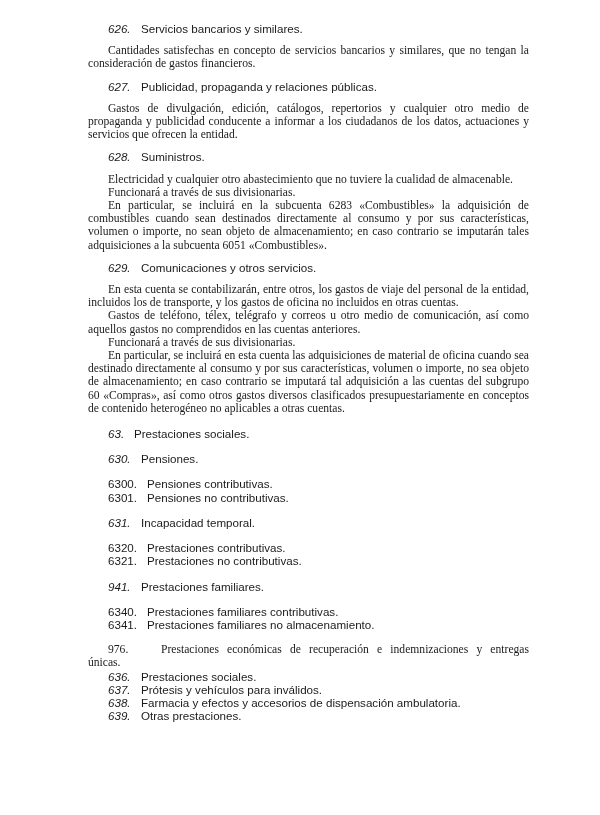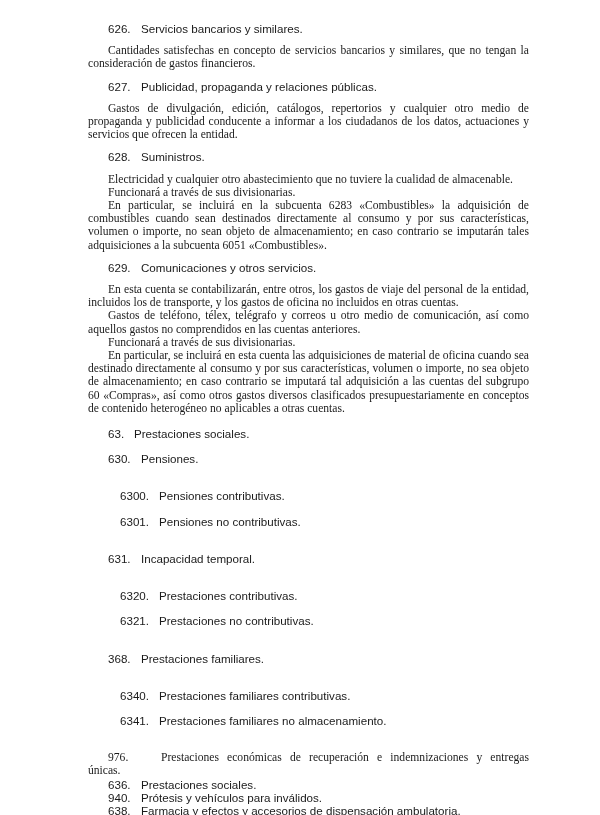--- a/index.html
+++ b/index.html
@@ -1,22 +1,22 @@
 <!DOCTYPE html>
 <html><head>
 <meta charset="utf-8">
 <style>
   html, body { margin: 0; padding: 0; background: #ffffff; }
   body { width: 600px; height: 815px; position: relative; overflow: hidden;
          font-family: "Liberation Sans", sans-serif; color: #1a1a1a; }
   .page { position: absolute; left: 88px; top: 22px; width: 441px; font-size: 11.6px; line-height: 13.2px; }
   .head { padding-left: 20px; margin: 0; }
-  .head .num { display: inline-block; min-width: 33px; }
+  .head .num { display: inline-block; min-width: 33px; font-style: italic; }
   .sub .num { display: inline-block; min-width: 39px; }
-  .sub { padding-left: 20px; margin: 12px; }
+  .sub { padding-left: 20px; margin: 0; }
   p.body { margin: 0; text-indent: 20px; text-align: justify; font-family: Liberation Serif, serif; }
   .gap-s { height: 9px; }
   .gap-m { height: 12px; }
 </style>
 </head>
 <body>
 
 <div class="page">
 
   <div class="head"><span class="num">626.</span><span>Servicios bancarios y similares.</span></div>
@@ -54,26 +54,26 @@
   <div class="sub"><span class="num">6301.</span><span>Pensiones no contributivas.</span></div>
   <div class="gap-m"></div>
 
   <div class="head"><span class="num">631.</span><span>Incapacidad temporal.</span></div>
   <div class="gap-m"></div>
 
   <div class="sub"><span class="num">6320.</span><span>Prestaciones contributivas.</span></div>
   <div class="sub"><span class="num">6321.</span><span>Prestaciones no contributivas.</span></div>
   <div class="gap-m"></div>
 
-  <div class="head"><span class="num">368.</span><span>Prestaciones familiares.</span></div>
+  <div class="head"><span class="num">941.</span><span>Prestaciones familiares.</span></div>
   <div class="gap-m"></div>
 
   <div class="sub"><span class="num">6340.</span><span>Prestaciones familiares contributivas.</span></div>
   <div class="sub"><span class="num">6341.</span><span>Prestaciones familiares no almacenamiento.</span></div>
   <div class="gap-m"></div>
 
   <p class="body" style="word-spacing:3px"><span>976.</span>&nbsp;&nbsp;&nbsp;&nbsp;<span>Prestaciones económicas de recuperación e indemnizaciones y entregas únicas.</span></p>
   <div class="head"><span class="num">636.</span><span>Prestaciones sociales.</span></div>
-  <div class="head"><span class="num">940.</span><span>Prótesis y vehículos para inválidos.</span></div>
+  <div class="head"><span class="num">637.</span><span>Prótesis y vehículos para inválidos.</span></div>
   <div class="head"><span class="num">638.</span><span>Farmacia y efectos y accesorios de dispensación ambulatoria.</span></div>
   <div class="head"><span class="num">639.</span><span>Otras prestaciones.</span></div>
 
 </div>
 
 </body></html>

